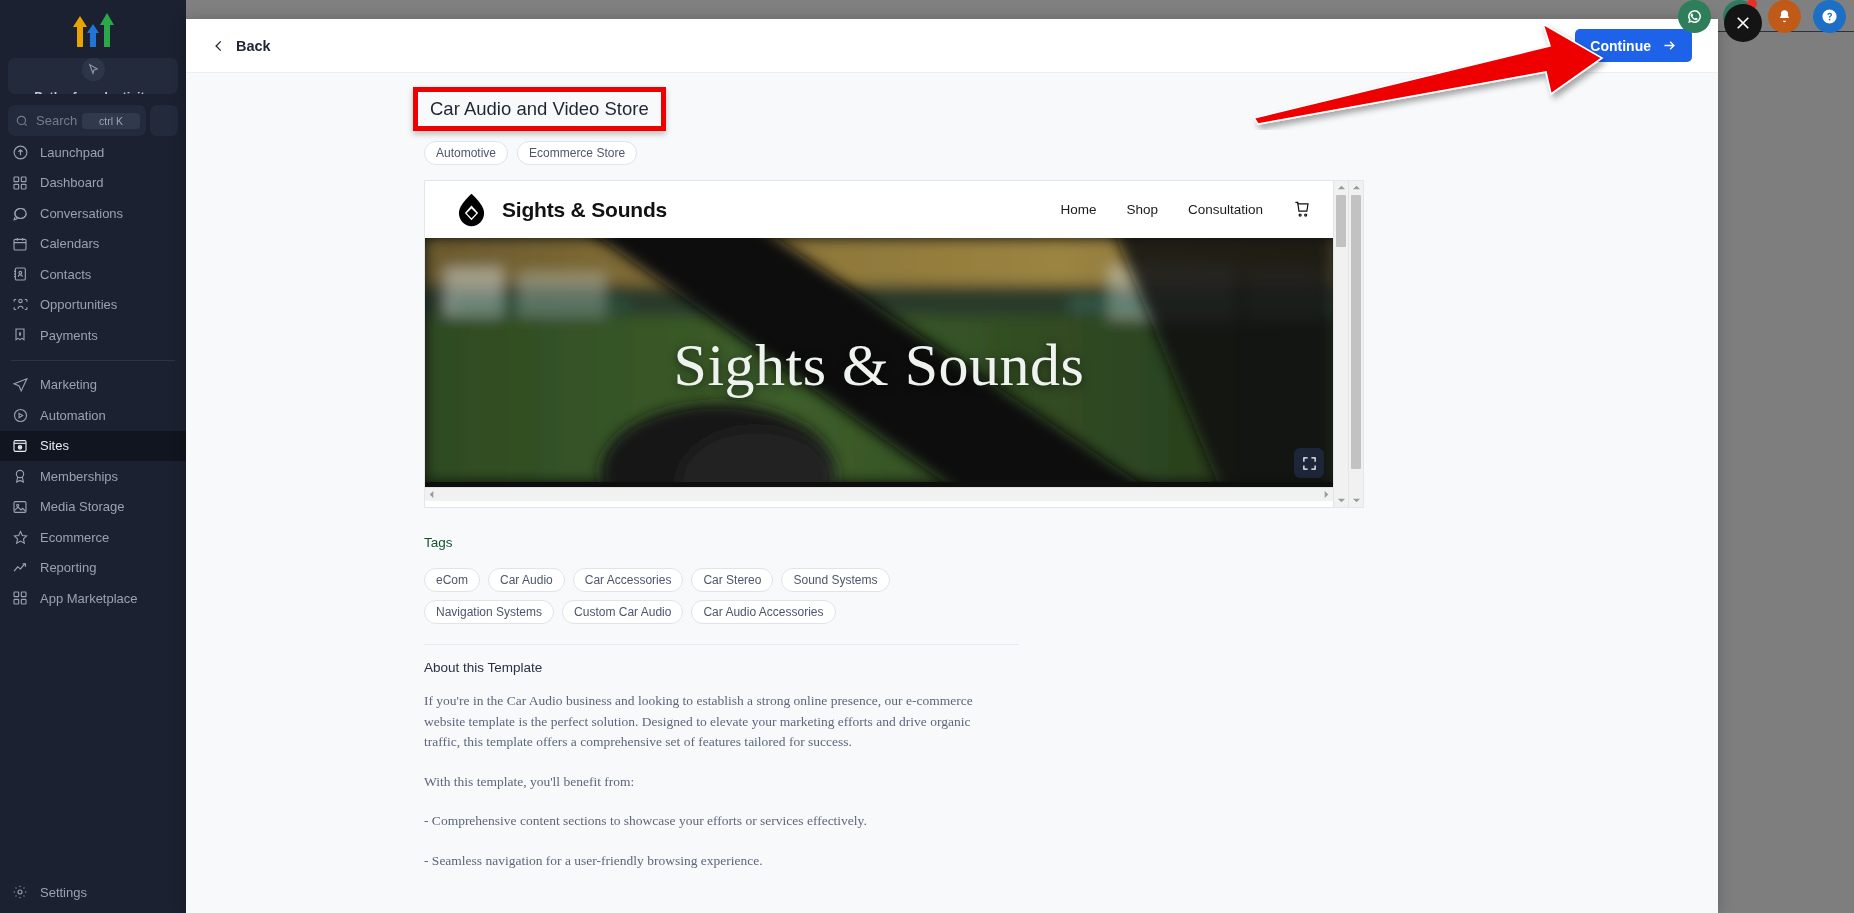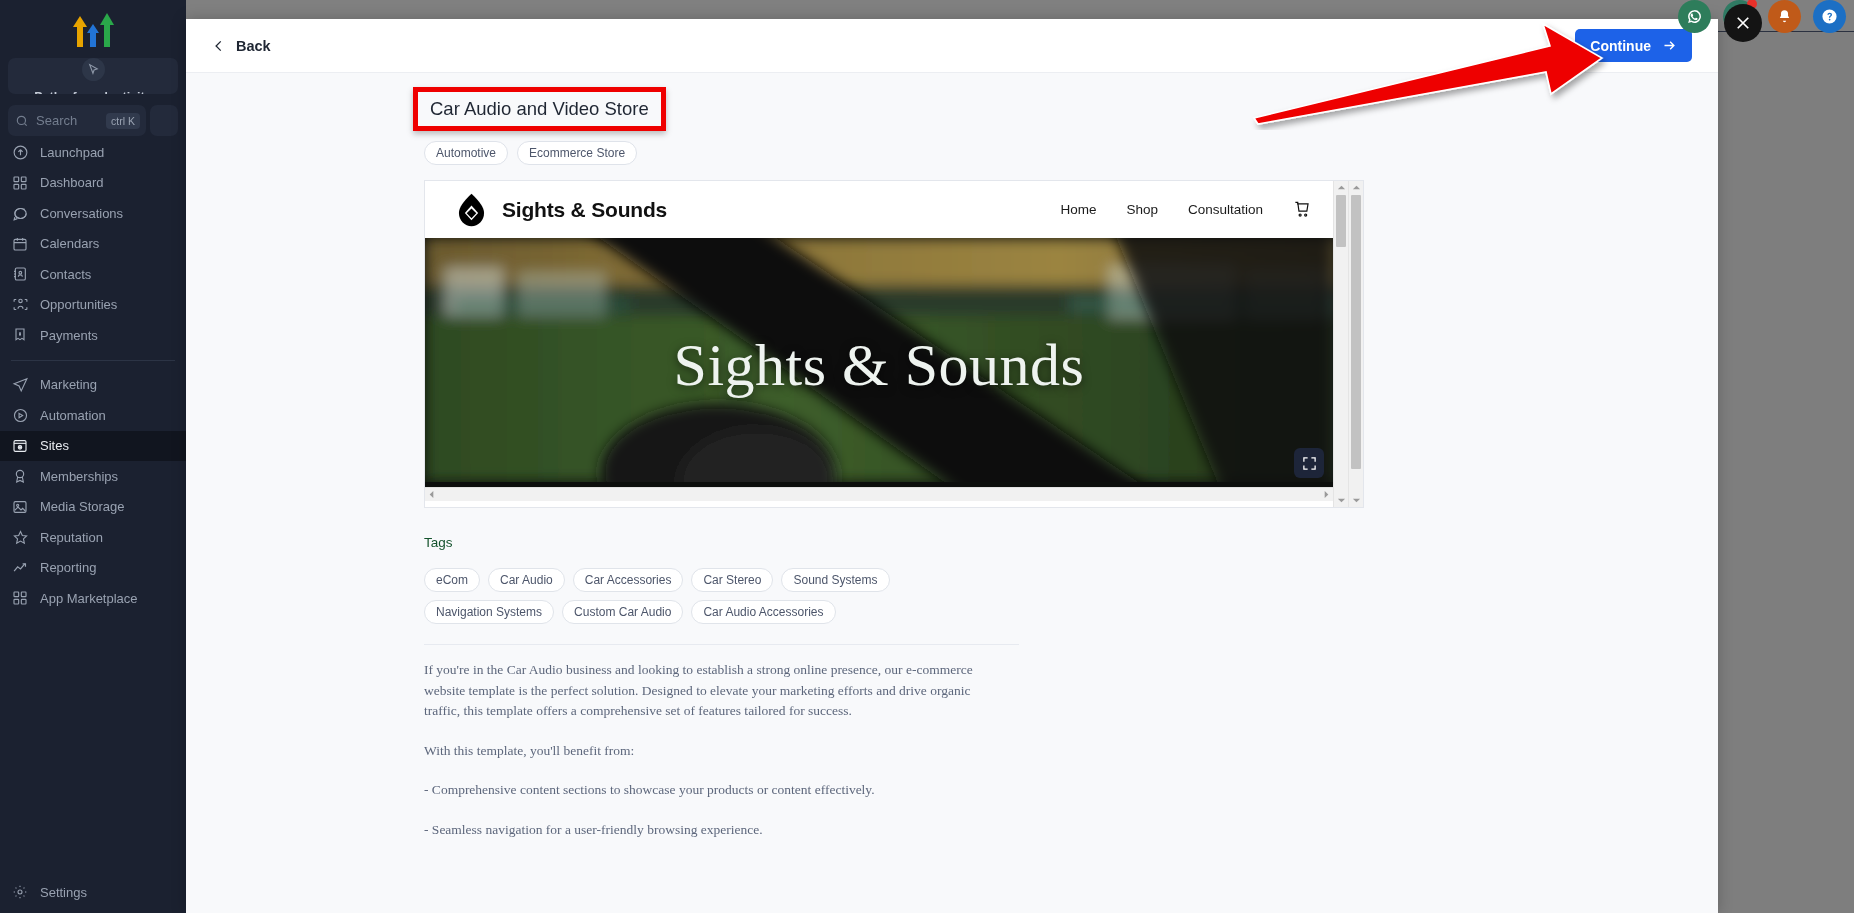--- a/index.html
+++ b/index.html
@@ -57,21 +57,21 @@
   }
   .search-box {
     flex: 1; height: 31px; border-radius: 7px; background: #232a3b;
     display: flex; align-items: center; padding: 0 7px; gap: 7px;
     position: relative;
   }
   .search-box .ph { font-size: 13px; color: #737d8e; }
   .kbd {
     position: absolute; right: 6px; top: 50%; transform: translateY(-50%);
     background: #313a4d; color: #9aa3b2;
-    font-size: 10.5px; padding: 2px 5px; border-radius: 4px;
+    font-size: 10.5px; padding: 2px 17px; border-radius: 4px;
     font-family: "Liberation Sans", sans-serif;
   }
   .search-extra {
     width: 28px; height: 31px; border-radius: 7px; background: #232a3b;
     flex: 0 0 auto;
   }
 
   .nav { margin-top: 1px; flex: 1; overflow: hidden; }
   .nav-item {
     height: 30.5px; display: flex; align-items: center; gap: 11px;
@@ -428,21 +428,21 @@
           </span>
         <span>Media Storage</span>
       </div>
 
       <div class="nav-item">
         <span class="ic">
           <svg width="17" height="17" viewBox="0 0 24 24" fill="none" stroke="#99a2b1" stroke-width="1.6">
             <path d="M12 3.5l2.6 5.6 6 .7-4.4 4.2 1.2 6-5.4-3-5.4 3 1.2-6L3.4 9.8l6-.7z"></path>
           </svg>
           </span>
-        <span>Reputation</span>
+        <span>Ecommerce</span>
       </div>
 
       <div class="nav-item">
         <span class="ic">
           <svg width="17" height="17" viewBox="0 0 24 24" fill="none" stroke="#99a2b1" stroke-width="1.7">
             <path d="M3 17l5-6 4 3 6-7"></path>
               <path d="M15 7h4v4"></path>
           </svg>
           </span>
         <span>Reporting</span>
@@ -649,23 +649,24 @@
               <span class="tag">Car Accessories</span>
               <span class="tag">Car Stereo</span>
               <span class="tag">Sound Systems</span>
               <span class="tag">Navigation Systems</span>
               <span class="tag">Custom Car Audio</span>
               <span class="tag">Car Audio Accessories</span>
             </div>
 
             <div class="divider"></div>
 
+            <div class="about-title">About this Template</div>
             <div class="about-p">If you're in the Car Audio business and looking to establish a strong online presence, our e-commerce website template is the perfect solution. Designed to elevate your marketing efforts and drive organic traffic, this template offers a comprehensive set of features tailored for success.</div>
             <div class="about-p">With this template, you'll benefit from:</div>
-            <div class="about-p">- Comprehensive content sections to showcase your products or content effectively.</div>
+            <div class="about-p">- Comprehensive content sections to showcase your efforts or services effectively.</div>
             <div class="about-p">- Seamless navigation for a user-friendly browsing experience.</div>
           </div>
 
         </div>
 
       </div>
     </div>
   </div>
 
   <svg class="arrow-anno" viewBox="0 0 400 120">

